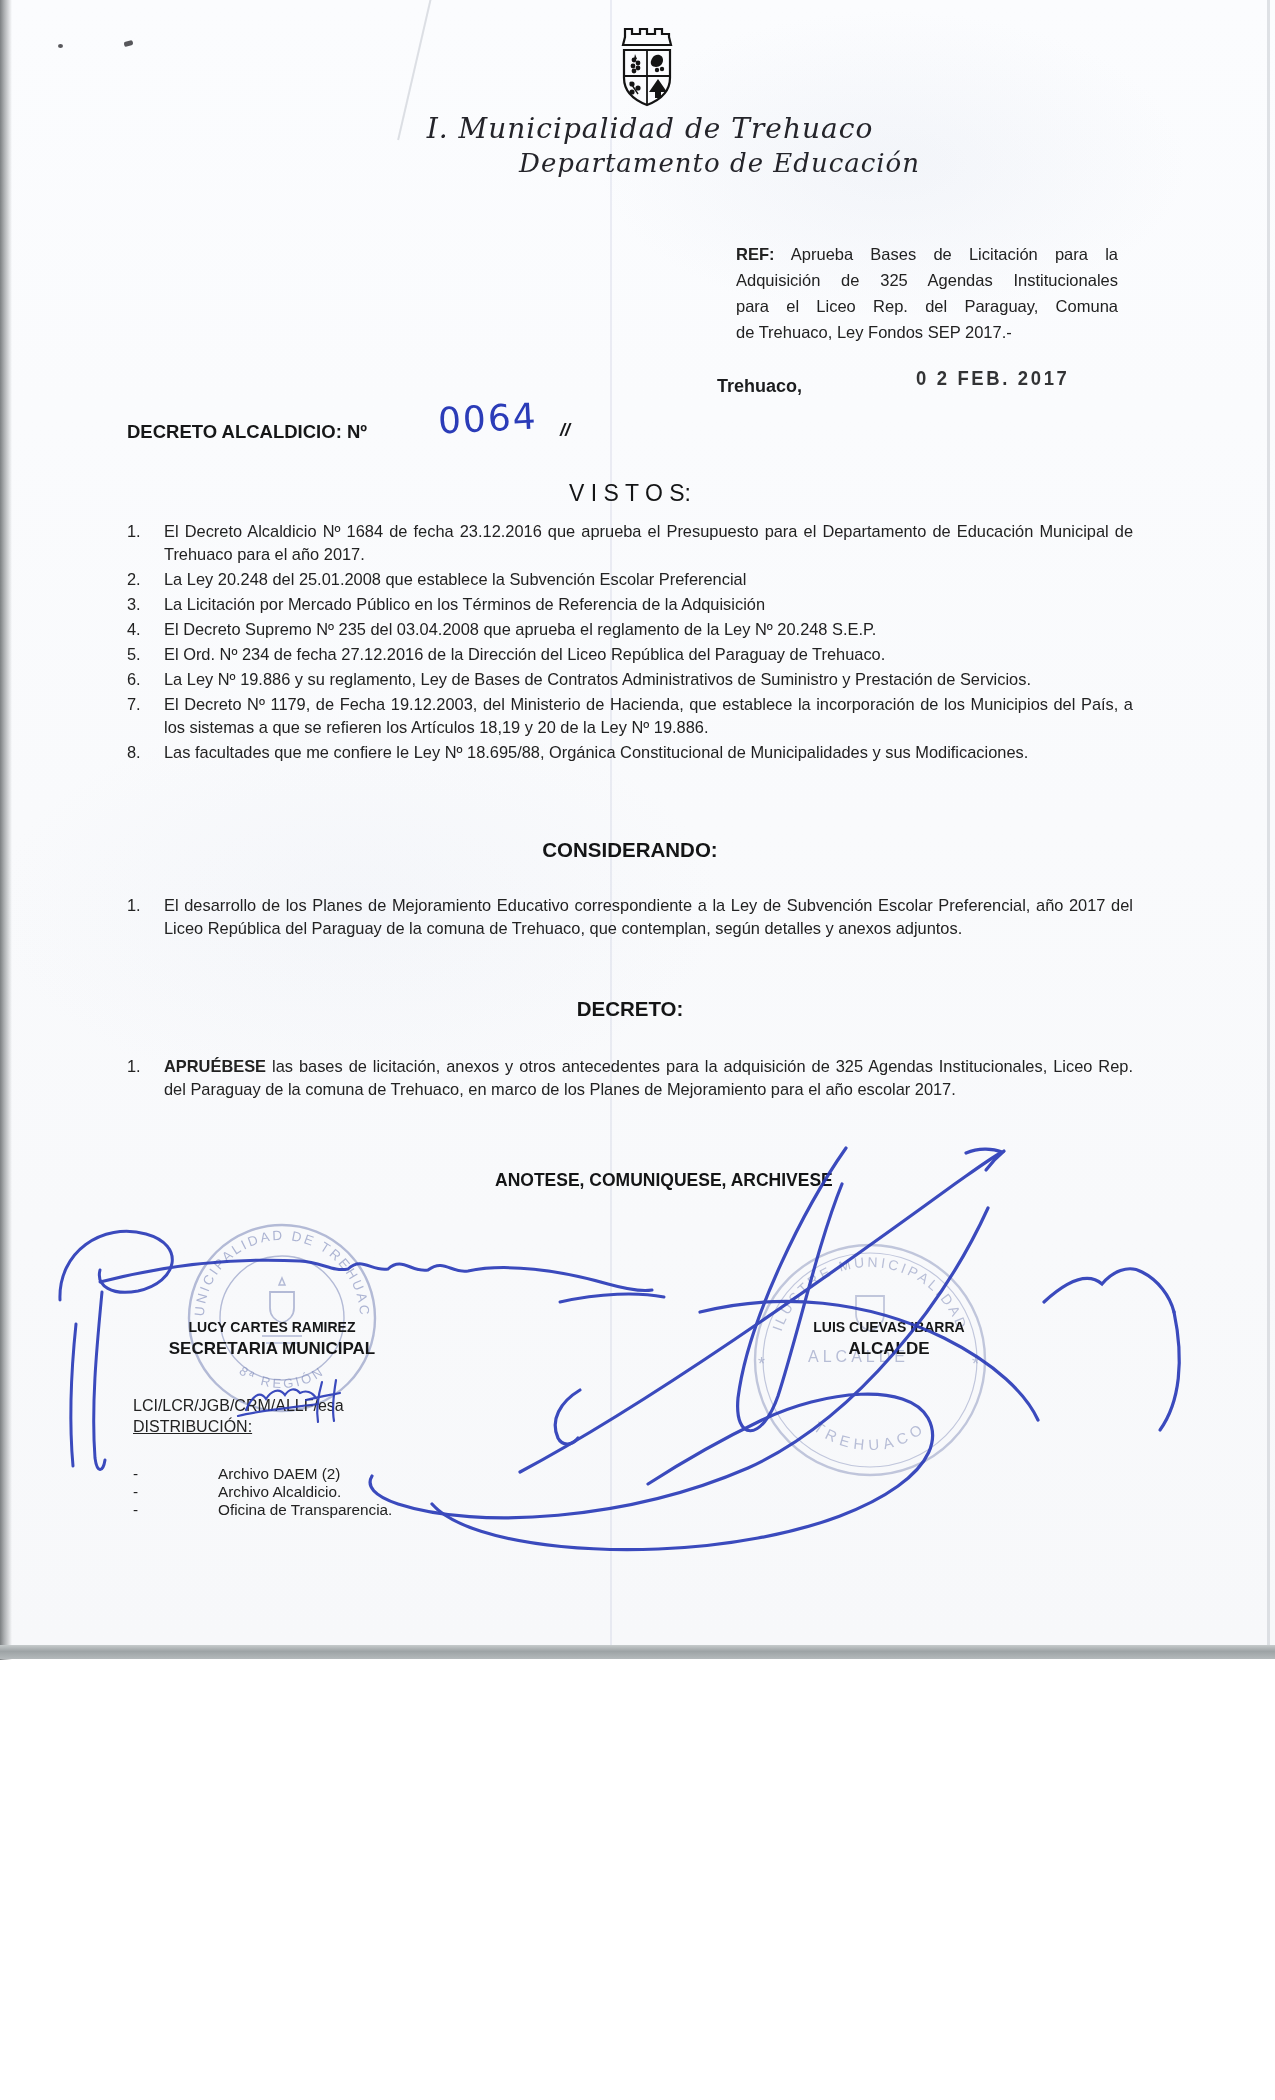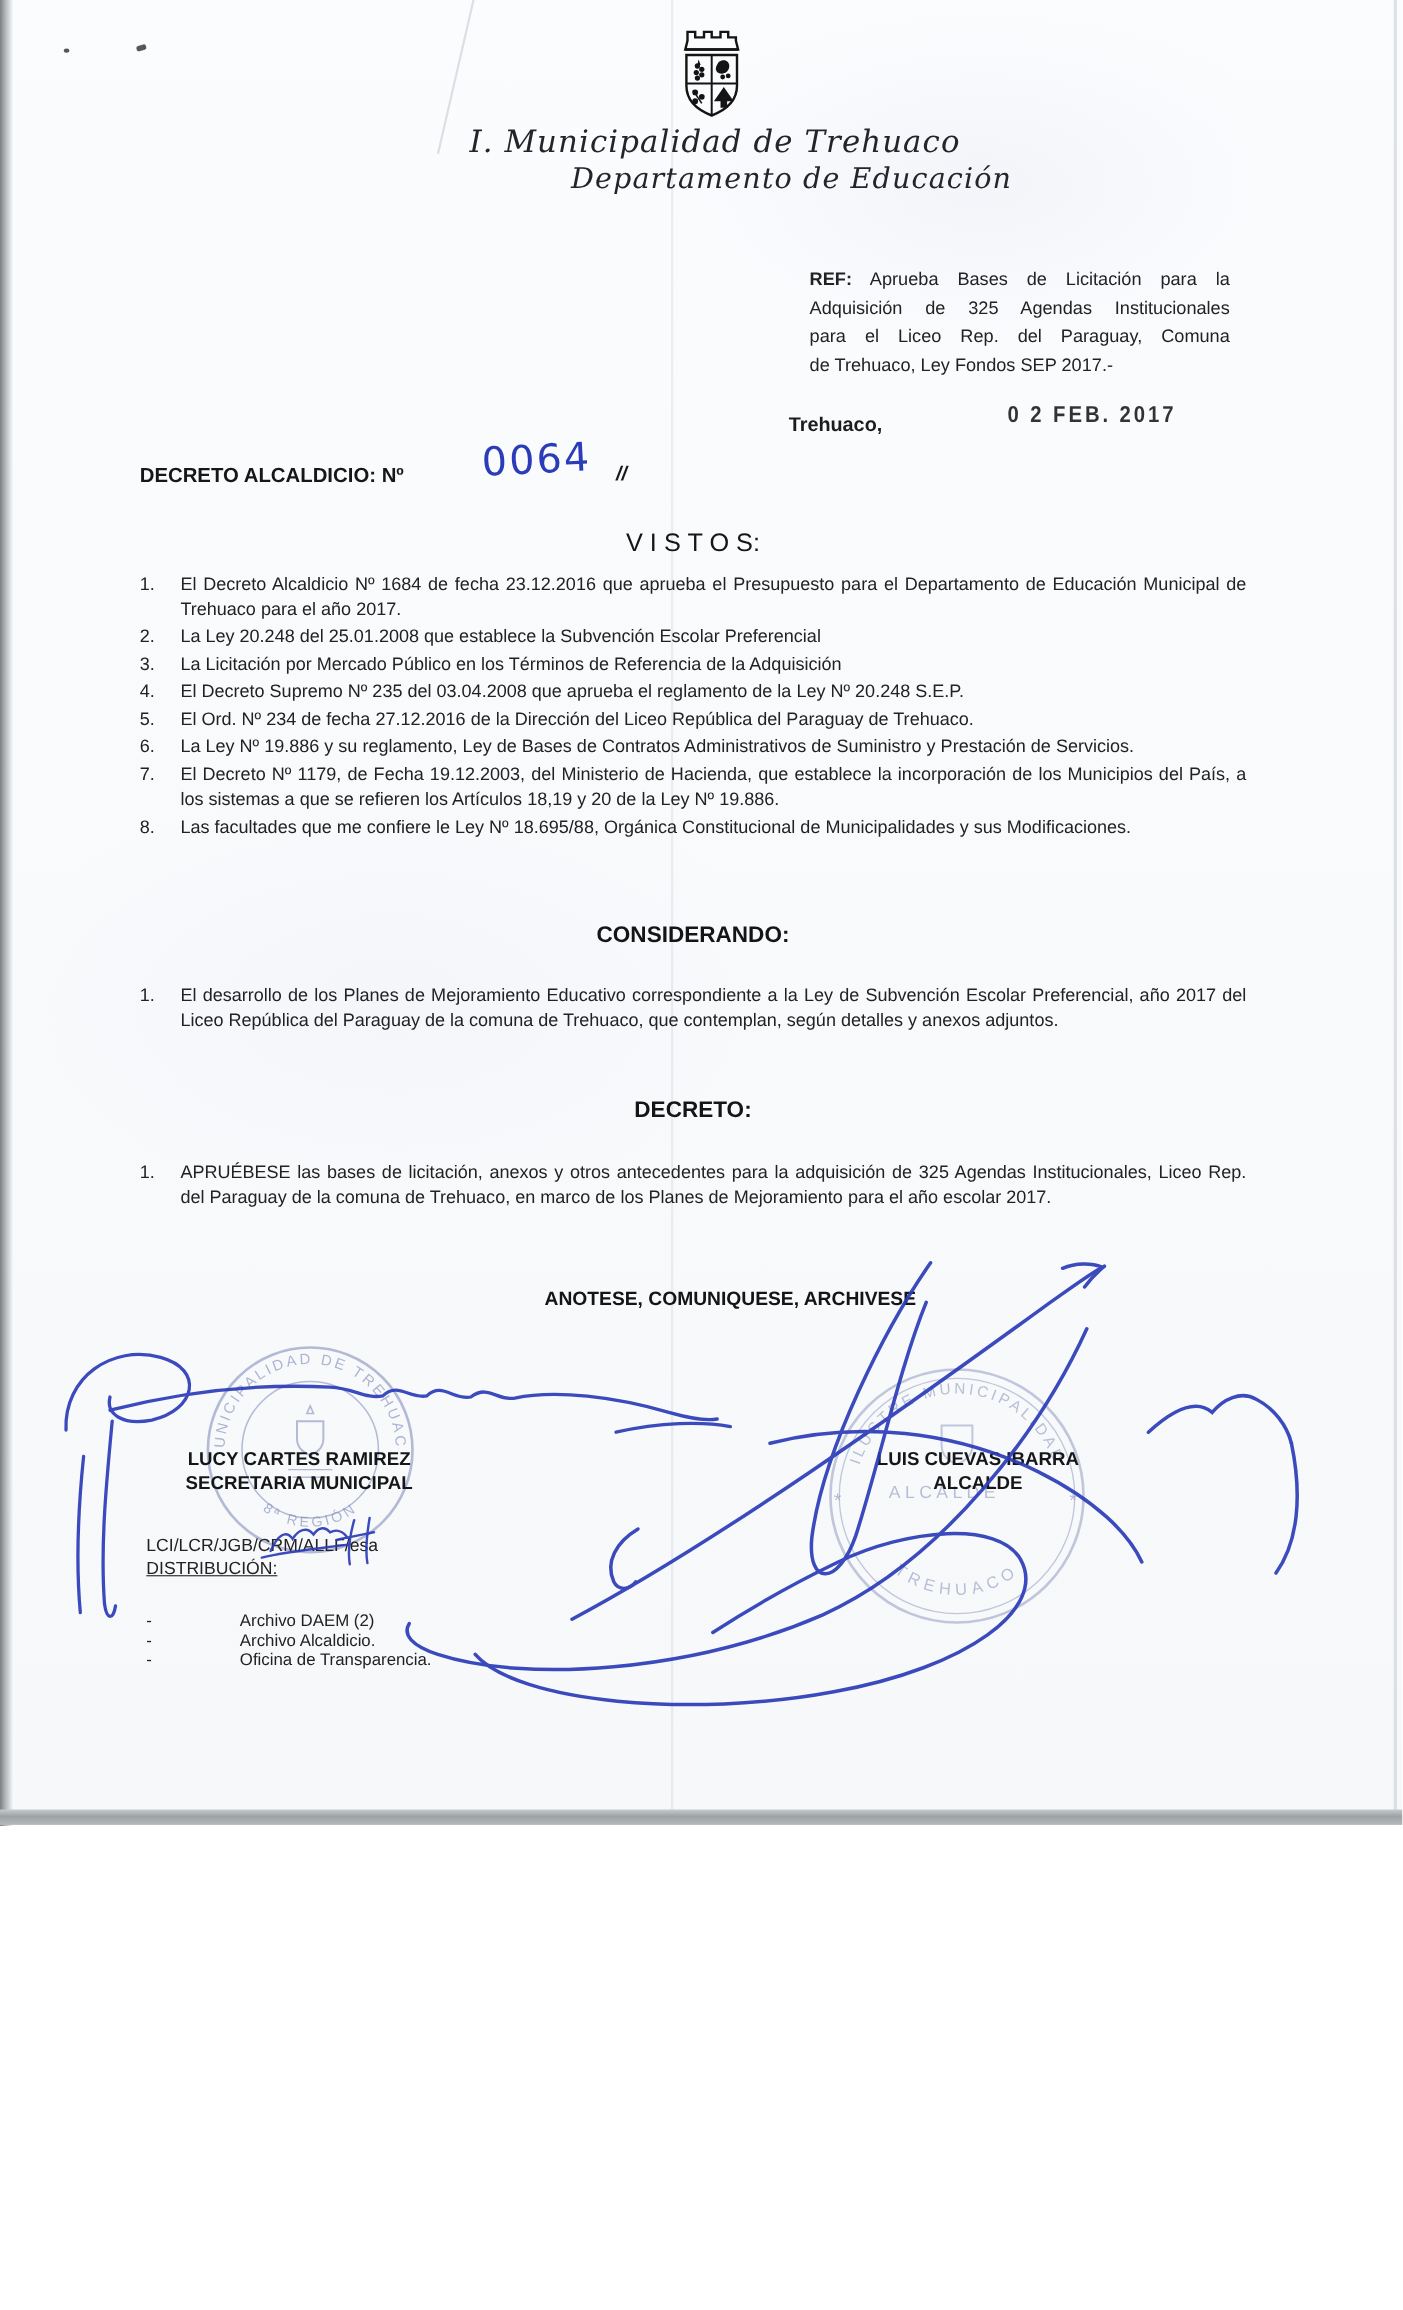--- a/index.html
+++ b/index.html
@@ -51,24 +51,24 @@
     font-size:20.5px;font-weight:bold;color:#141516;}
   .h-closing{position:absolute;left:462px;top:1170px;font-size:17.5px;font-weight:bold;color:#141516;margin-left:33px;}
 
   .nlist{position:absolute;left:127px;width:1006px;font-size:16.4px;line-height:23px;color:#222;}
   .nlist.vistos{top:520px;}
   .nlist.consid{top:894px;}
   .nlist.decret{top:1055px;}
   .li{display:flex;margin-bottom:2px;}
   .li .num{width:37px;flex:none;}
   .li .txt{flex:1;display:block;text-align:justify;}
-  .li .txt b{font-weight:normal;}
+  .li .txt b{font-weight:bold;}
 
   .sigblock{position:absolute;text-align:center;font-weight:bold;color:#151617;z-index:3;}
-  .sigblock .nm{font-size:17px;line-height:22px;}
+  .sigblock .nm{font-size:14px;line-height:22px;}
   .sigblock .tt{font-size:17px;line-height:22px;}
   .sig-left{left:126px;top:1316px;width:292px;}
   .sig-right{left:758px;top:1316px;width:262px;}
 
   .footer{position:absolute;left:133px;top:1396px;font-size:16px;color:#222;z-index:3;}
   .footer .initials{line-height:20px;}
   .footer .dist-label{line-height:20px;text-decoration:underline;margin-top:1px;}
   .dist{margin-top:28px;font-size:15.3px;}
   .dist .row{display:flex;line-height:18.2px;}
   .dist .dash{width:85px;flex:none;}

